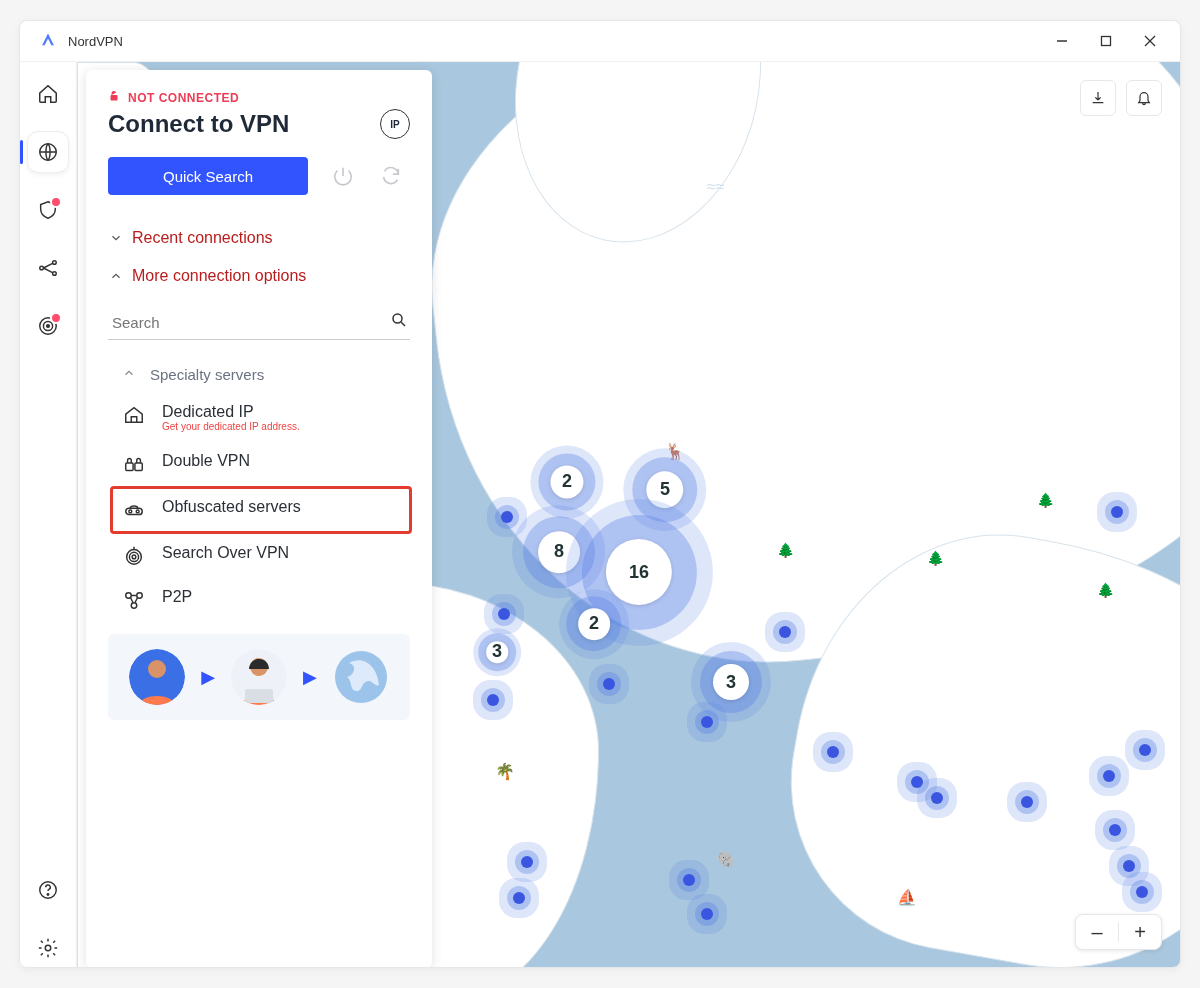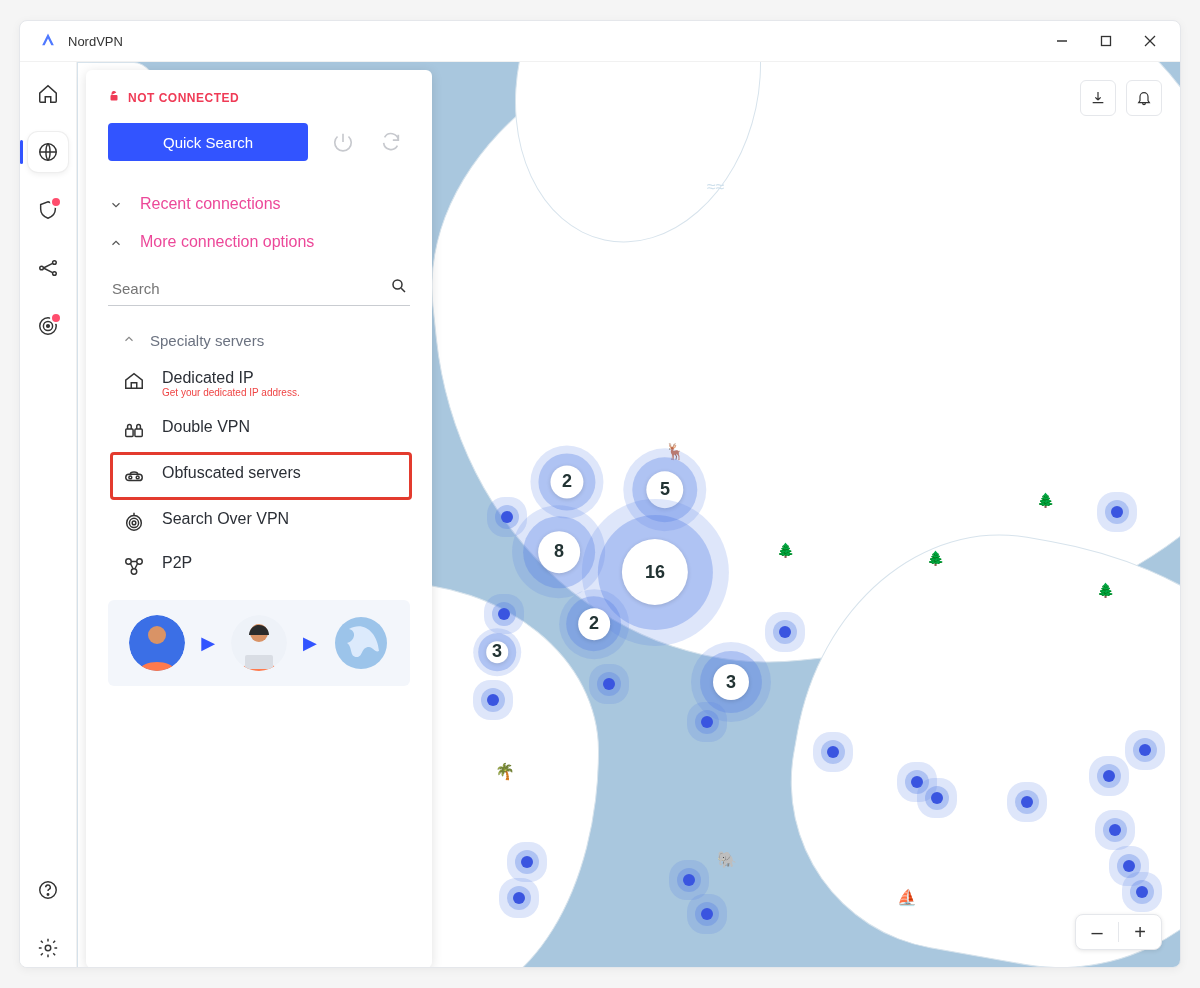--- a/index.html
+++ b/index.html
@@ -52,21 +52,21 @@
   
   .panel{position:absolute;left:66px;top:8px;width:346px;bottom:0;background:var(--panel);border-radius:6px;box-shadow:0 2px 12px rgba(0,0,0,.12);padding:20px 0 0;z-index:4;display:flex;flex-direction:column}
   .panel-inner{padding:0 22px}
   .status{display:flex;align-items:center;gap:8px;color:var(--red);font-size:12px;font-weight:700;letter-spacing:.5px}
   .headrow{display:flex;align-items:center;justify-content:space-between;margin-top:4px}
   .headrow h1{font-size:24px;margin:0;font-weight:600}
   .ipbadge{width:28px;height:28px;border:1.5px solid #333;border-radius:50%;display:flex;align-items:center;justify-content:center;font-size:10px;font-weight:700;cursor:pointer}
   .qcrow{display:flex;align-items:center;gap:22px;margin-top:18px}
   .qcbtn{flex:0 0 200px;height:38px;background:var(--blue);color:#fff;border:none;border-radius:4px;font-size:15px;cursor:pointer}
   .ghost{width:26px;height:26px;color:#c7c9ce;cursor:pointer;display:flex;align-items:center;justify-content:center}
-  .section{display:flex;align-items:flex-end;gap:16px;padding:16px 0;cursor:pointer;color:#ec4899;font-size:16px}
+  .section{display:flex;align-items:center;gap:8px;padding:16px 0;cursor:pointer;color:#b91c1c;font-size:16px}
   .section .chev{width:16px;height:16px;display:flex;align-items:center;justify-content:center}
   .search{display:flex;align-items:center;border-bottom:1px solid #c9ccd1;padding:6px 2px;margin-top:4px}
   .search input{flex:1;border:none;outline:none;font-size:15px;color:#444;background:transparent}
   .scroll{overflow-y:auto;flex:1;margin-top:12px;position:relative}
   .scroll::-webkit-scrollbar{width:6px}
   .scroll::-webkit-scrollbar-thumb{background:#d6d8dc;border-radius:3px}
   .subhead{display:flex;align-items:center;gap:14px;padding:14px 22px 10px 36px;color:#6b7280;font-size:15px;cursor:pointer}
   .srv{display:flex;align-items:flex-start;gap:16px;padding:10px 22px 10px 36px;cursor:pointer;color:#2b2f36}
   .srv .ic{width:24px;flex:0 0 24px;height:24px;display:flex;align-items:center;justify-content:center;color:#333}
   .srv .lbl{font-size:16px}
@@ -188,21 +188,21 @@
           <div class="cluster" style="left: 588px; top: 428px;">
             <div class="ring2" style="width:83.2px;height:83.2px"></div>
             <div class="ring1" style="width:65px;height:65px"></div>
             <div class="badge" style="width:37.44px;height:37.44px">5</div>
           </div>
           <div class="cluster" style="left: 482px; top: 490px;">
             <div class="ring2" style="width:92.80000000000001px;height:92.80000000000001px"></div>
             <div class="ring1" style="width:72.5px;height:72.5px"></div>
             <div class="badge" style="width:41.76px;height:41.76px">8</div>
           </div>
-          <div class="cluster" style="left: 578px; top: 510px;">
+          <div class="cluster" style="left: 562px; top: 510px;">
             <div class="ring2" style="width:147.20000000000002px;height:147.20000000000002px"></div>
             <div class="ring1" style="width:115px;height:115px"></div>
             <div class="badge" style="width:66.24px;height:66.24px">16</div>
           </div>
           <div class="cluster" style="left: 420px; top: 590px;">
             <div class="ring2" style="width:48px;height:48px"></div>
             <div class="ring1" style="width:37.5px;height:37.5px"></div>
             <div class="badge" style="width:21.599999999999998px;height:21.599999999999998px">3</div>
           </div>
           <div class="cluster" style="left: 517px; top: 562px;">
@@ -300,20 +300,24 @@
 
     <div class="panel">
       <div class="panel-inner">
         <div class="status">
           <span><svg width="12" height="12" viewBox="0 0 24 24" fill="currentColor">
                 <path d="M7 10V7a5 5 0 0 1 9.6-2"></path>
                 <rect x="5" y="10" width="14" height="11" rx="2"></rect>
               </svg></span>
           <span>NOT CONNECTED</span>
         </div>
+        <div class="headrow">
+          <h1>Connect to VPN</h1>
+          <div class="ipbadge">IP</div>
+        </div>
         <div class="qcrow">
           <button class="qcbtn">Quick Search</button>
           <span class="ghost">
               <svg width="22" height="22" viewBox="0 0 24 24" fill="none" stroke="currentColor" stroke-width="1.8">
                 <path d="M12 3v9M6 6a9 9 0 1 0 12 0"></path>
               </svg>
             </span>
           <span class="ghost">
               <svg width="22" height="22" viewBox="0 0 24 24" fill="none" stroke="currentColor" stroke-width="1.8">
                 <path d="M20 4v6h-6M4 13a8 8 0 0 0 15 3M20 10A8 8 0 0 0 5 7"></path>

